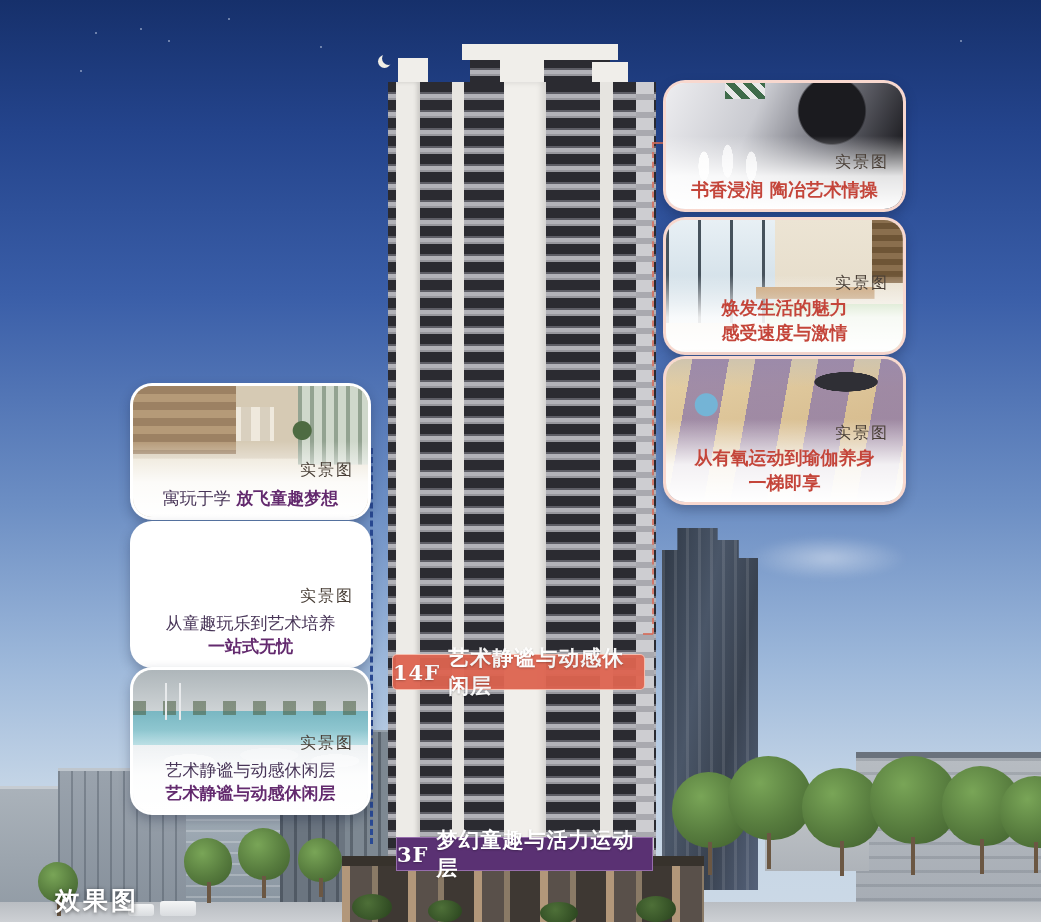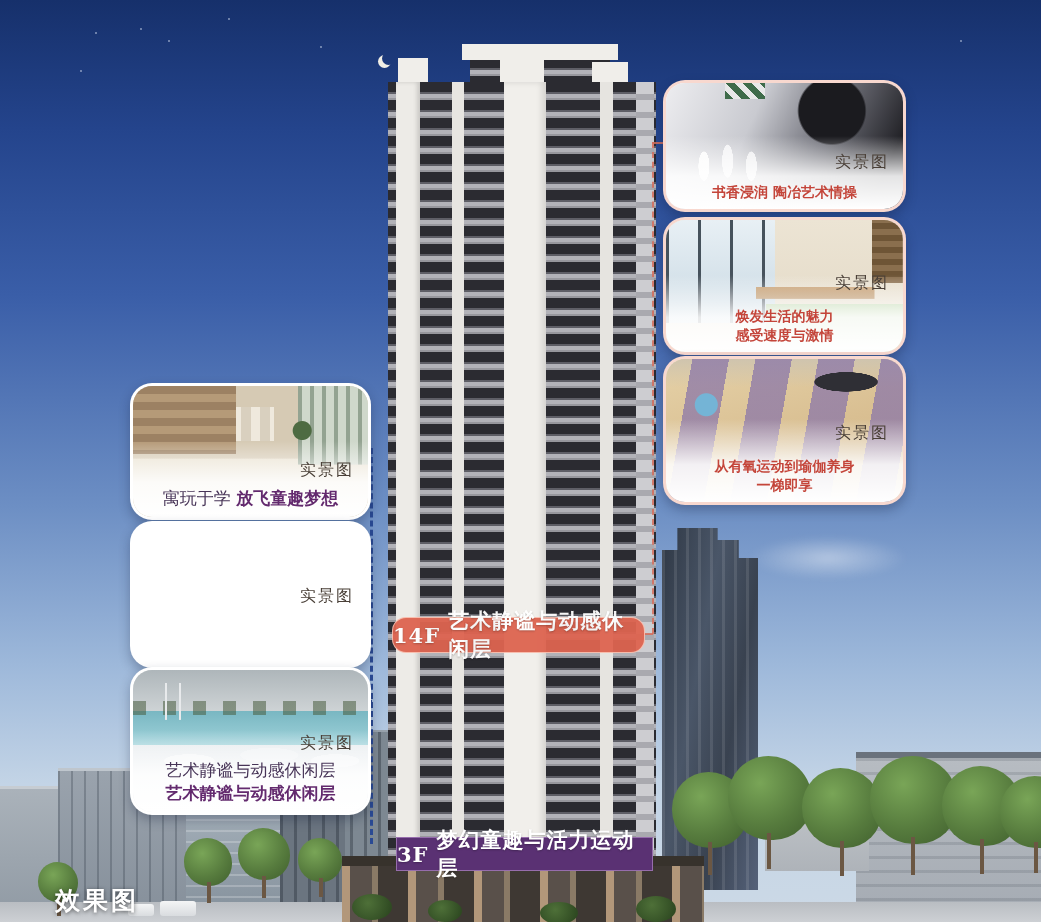--- a/index.html
+++ b/index.html
@@ -66,37 +66,37 @@
   .conn{position:absolute;z-index:7;}
   .conn.v{border-left:3px dashed var(--connector_left);}
   .conn.h{border-top:3px dashed var(--connector_left);}
   .conn.rv{border-left:2px dashed var(--connector_right);opacity:.85;}
   .conn.rh{border-top:2px dashed var(--connector_right);opacity:.85;}
 
   
   .banner{position:absolute;z-index:8;display:flex;align-items:center;justify-content:center;
     color:#fff;font-weight:bold;letter-spacing:1px;font-size:21px;text-shadow:0 1px 2px rgba(0,0,0,.25);}
   .banner .floor{font-family:"DejaVu Serif","Liberation Serif",serif;margin-right:8px;}
-  .banner.mid{left:392px;top:617px;width:251px;height:34px;background:var(--banner_mid);
-    border:1px solid rgba(255,210,195,.8);border-radius:14px;opacity:.95;}
+  .banner.mid{left:392px;top:654px;width:251px;height:34px;background:var(--banner_mid);
+    border:1px solid rgba(255,210,195,.8);border-radius:5px;opacity:.95;}
   .banner.bottom{left:396px;top:837px;width:255px;height:32px;background:var(--banner_bottom);
     border:1px solid rgba(190,150,210,.6);}
 
   
   .card{position:absolute;z-index:9;border-radius:22px;overflow:hidden;
     border:3px solid rgba(255,255,255,.95);box-shadow:0 5px 12px rgba(15,25,55,.30);background:#fff;}
   .card.right{border-color:rgba(248,214,204,.95);}
   .card .photo{position:absolute;inset:0;}
   .card .fade{position:absolute;left:0;right:0;bottom:0;height:58%;
     background:linear-gradient(180deg,rgba(255,255,255,0) 0%,rgba(255,255,255,.88) 55%,#fff 100%);}
   .card .tag{position:absolute;right:14px;font-size:16px;letter-spacing:2px;color:#4a4038;z-index:2;}
   .card .caption{position:absolute;left:0;right:0;bottom:7px;text-align:center;z-index:2;
     font-size:17px;line-height:1.35;color:var(--caption_left);}
   .card .caption b{color:var(--caption_left_bold);}
-  .card.right .caption{color:var(--caption_right);font-weight:600;font-size:14px;margin-top:32px;}
+  .card.right .caption{color:var(--caption_right);font-weight:600;font-size:18px;margin-top:32px;}
   .card.right .caption b{color:var(--caption_right);}
 
   
   .ph-library{background:
     radial-gradient(circle at 72% 34%,#4e6b42 0 9px,rgba(0,0,0,0) 10px),
     repeating-linear-gradient(90deg,#93a391 0 4px,#cfd8cb 4px 12px) 100% 0/30% 60% no-repeat,
     repeating-linear-gradient(180deg,#9c8163 0 8px,#b59a78 8px 16px) 0 0/44% 52% no-repeat,
     repeating-linear-gradient(90deg,#efe9dd 0 9px,#d9d0bf 9px 19px) 46% 22%/26% 26% no-repeat,
     linear-gradient(180deg,rgba(0,0,0,0) 55%,#e9e1cf 56%),
     #d6cab4;}
@@ -223,20 +223,24 @@
     <div class="fade"></div>
     <span class="tag" style="bottom:36px">实景图</span>
     <div class="caption">
       <span>寓玩于学 </span><b>放飞童趣梦想</b>
     </div>
   </div>
   <div class="card" style="left:130px;top:521px;width:235px;height:141px">
     <div class="photo ph-craft"></div>
     <div class="fade"></div>
     <span class="tag" style="bottom:58px">实景图</span>
+    <div class="caption">
+      <span style="display:block">从童趣玩乐到艺术培养</span>
+      <b style="display:block">一站式无忧</b>
+    </div>
   </div>
   <div class="card" style="left:130px;top:667px;width:235px;height:142px">
     <div class="photo ph-pool"></div>
     <div class="fade"></div>
     <span class="tag" style="bottom:58px">实景图</span>
     <div class="caption">
       <span style="display:block">艺术静谧与动感休闲层</span>
       <b style="display:block">艺术静谧与动感休闲层</b>
     </div>
   </div>

